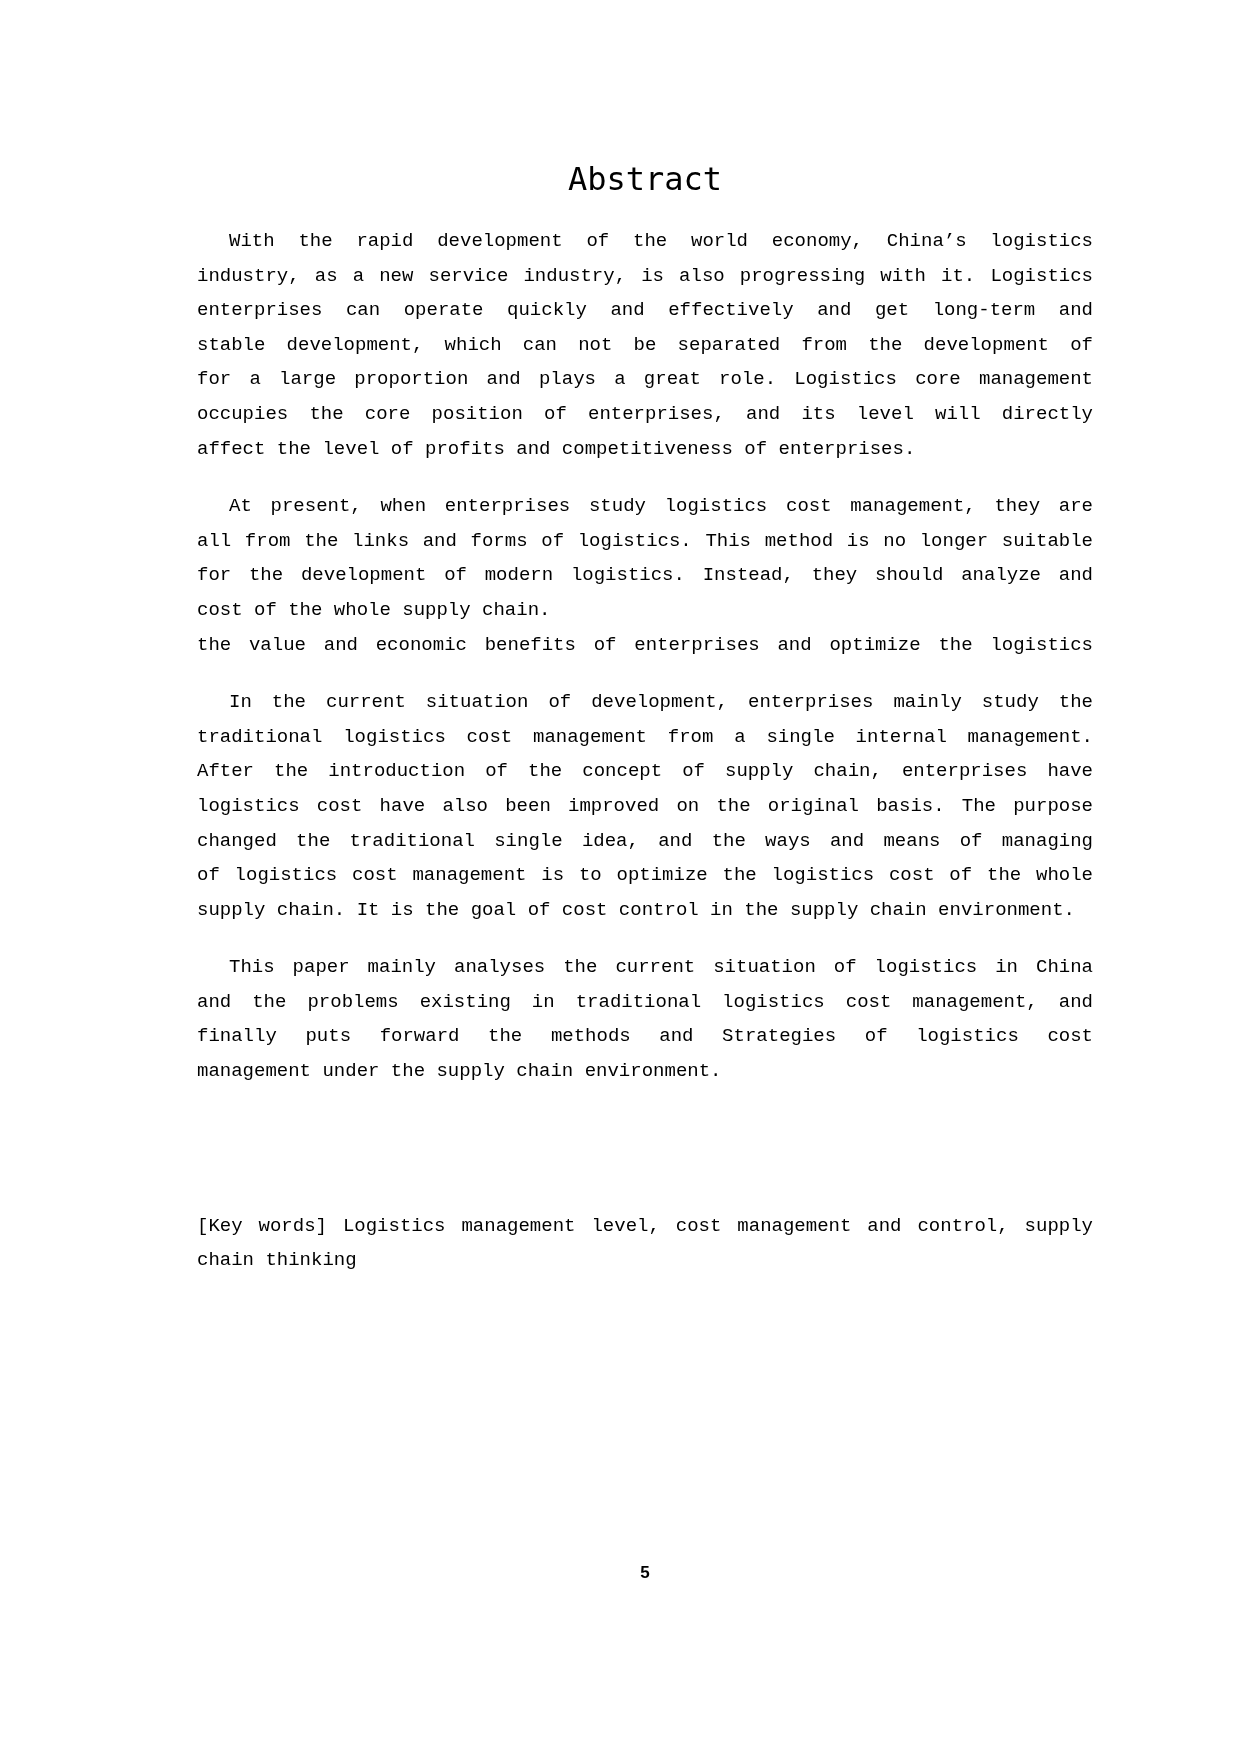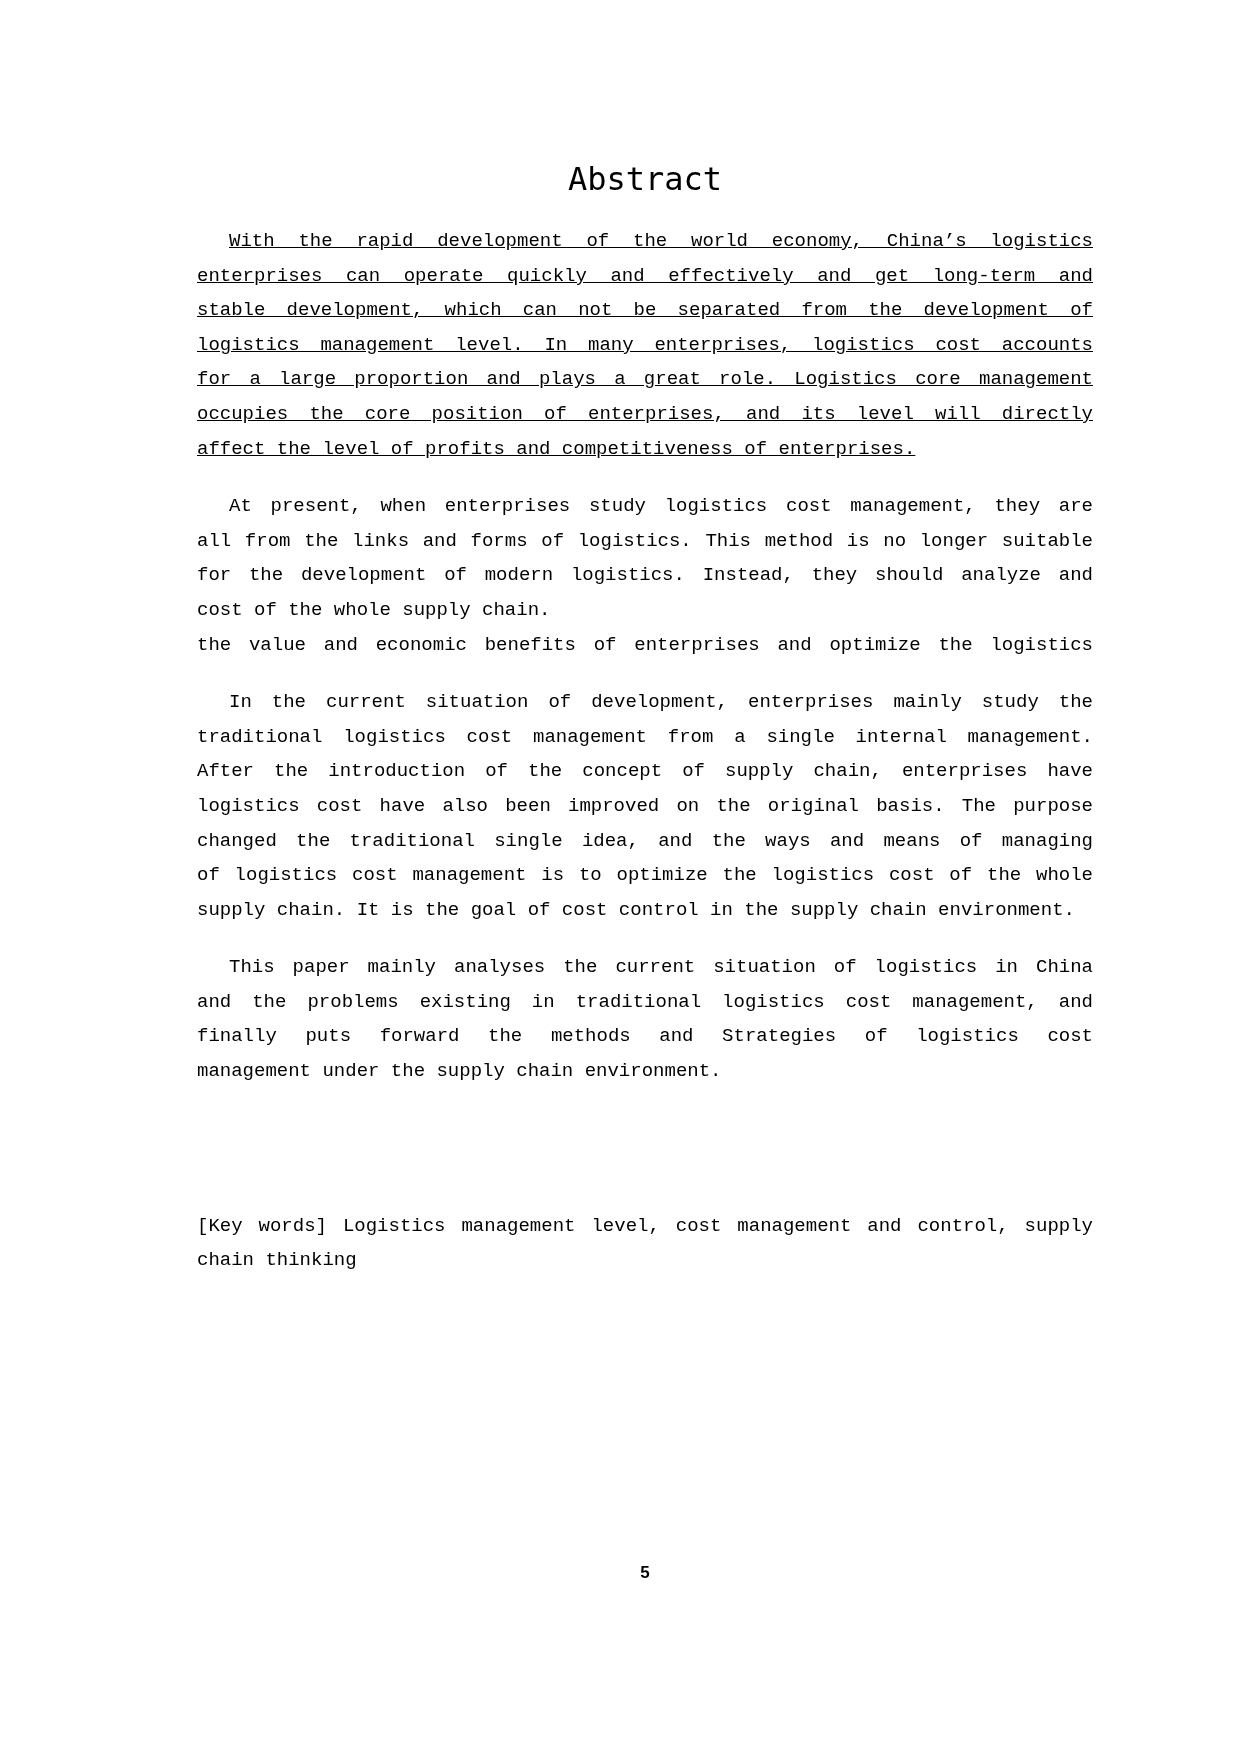--- a/index.html
+++ b/index.html
@@ -33,21 +33,20 @@
   .body-text {
     font-family: "Liberation Mono", "DejaVu Sans Mono", monospace;
     font-size: 19px;
     line-height: 34.6px;
   }
   .paragraph {
     margin: 0 0 23px 0;
   }
   .paragraph.first-para {
     margin-top: 24px;
-    text-decoration: underline;
   }
   .tline {
     text-align: justify;
     text-align-last: justify;
   }
   .tline.last {
     text-align-last: left;
   }
   .tline.first {
     text-indent: 32px;
@@ -70,23 +69,23 @@
 </style>
 </head>
 <body>
 
 <div class="page">
   <div class="content">
     <h1 class="doc-title">Abstract</h1>
     <div class="body-text">
       <div class="paragraph first-para">
           <div class="tline first">With the rapid development of the world economy, China’s logistics</div>
+          <div class="tline">industry, as a new service industry, is also progressing with it. Logistics</div>
           <div class="tline">enterprises can operate quickly and effectively and get long-term and</div>
           <div class="tline">stable development, which can not be separated from the development of</div>
-          <div class="tline">logistics management level. In many enterprises, logistics cost accounts</div>
           <div class="tline">for a large proportion and plays a great role. Logistics core management</div>
           <div class="tline">occupies the core position of enterprises, and its level will directly</div>
           <div class="tline last">affect the level of profits and competitiveness of enterprises.</div>
         </div>
       <div class="paragraph">
           <div class="tline first">At present, when enterprises study logistics cost management, they are</div>
           <div class="tline">all from the links and forms of logistics. This method is no longer suitable</div>
           <div class="tline">for the development of modern logistics. Instead, they should analyze and</div>
           <div class="tline last">cost of the whole supply chain.</div>
           <div class="tline">the value and economic benefits of enterprises and optimize the logistics</div>

